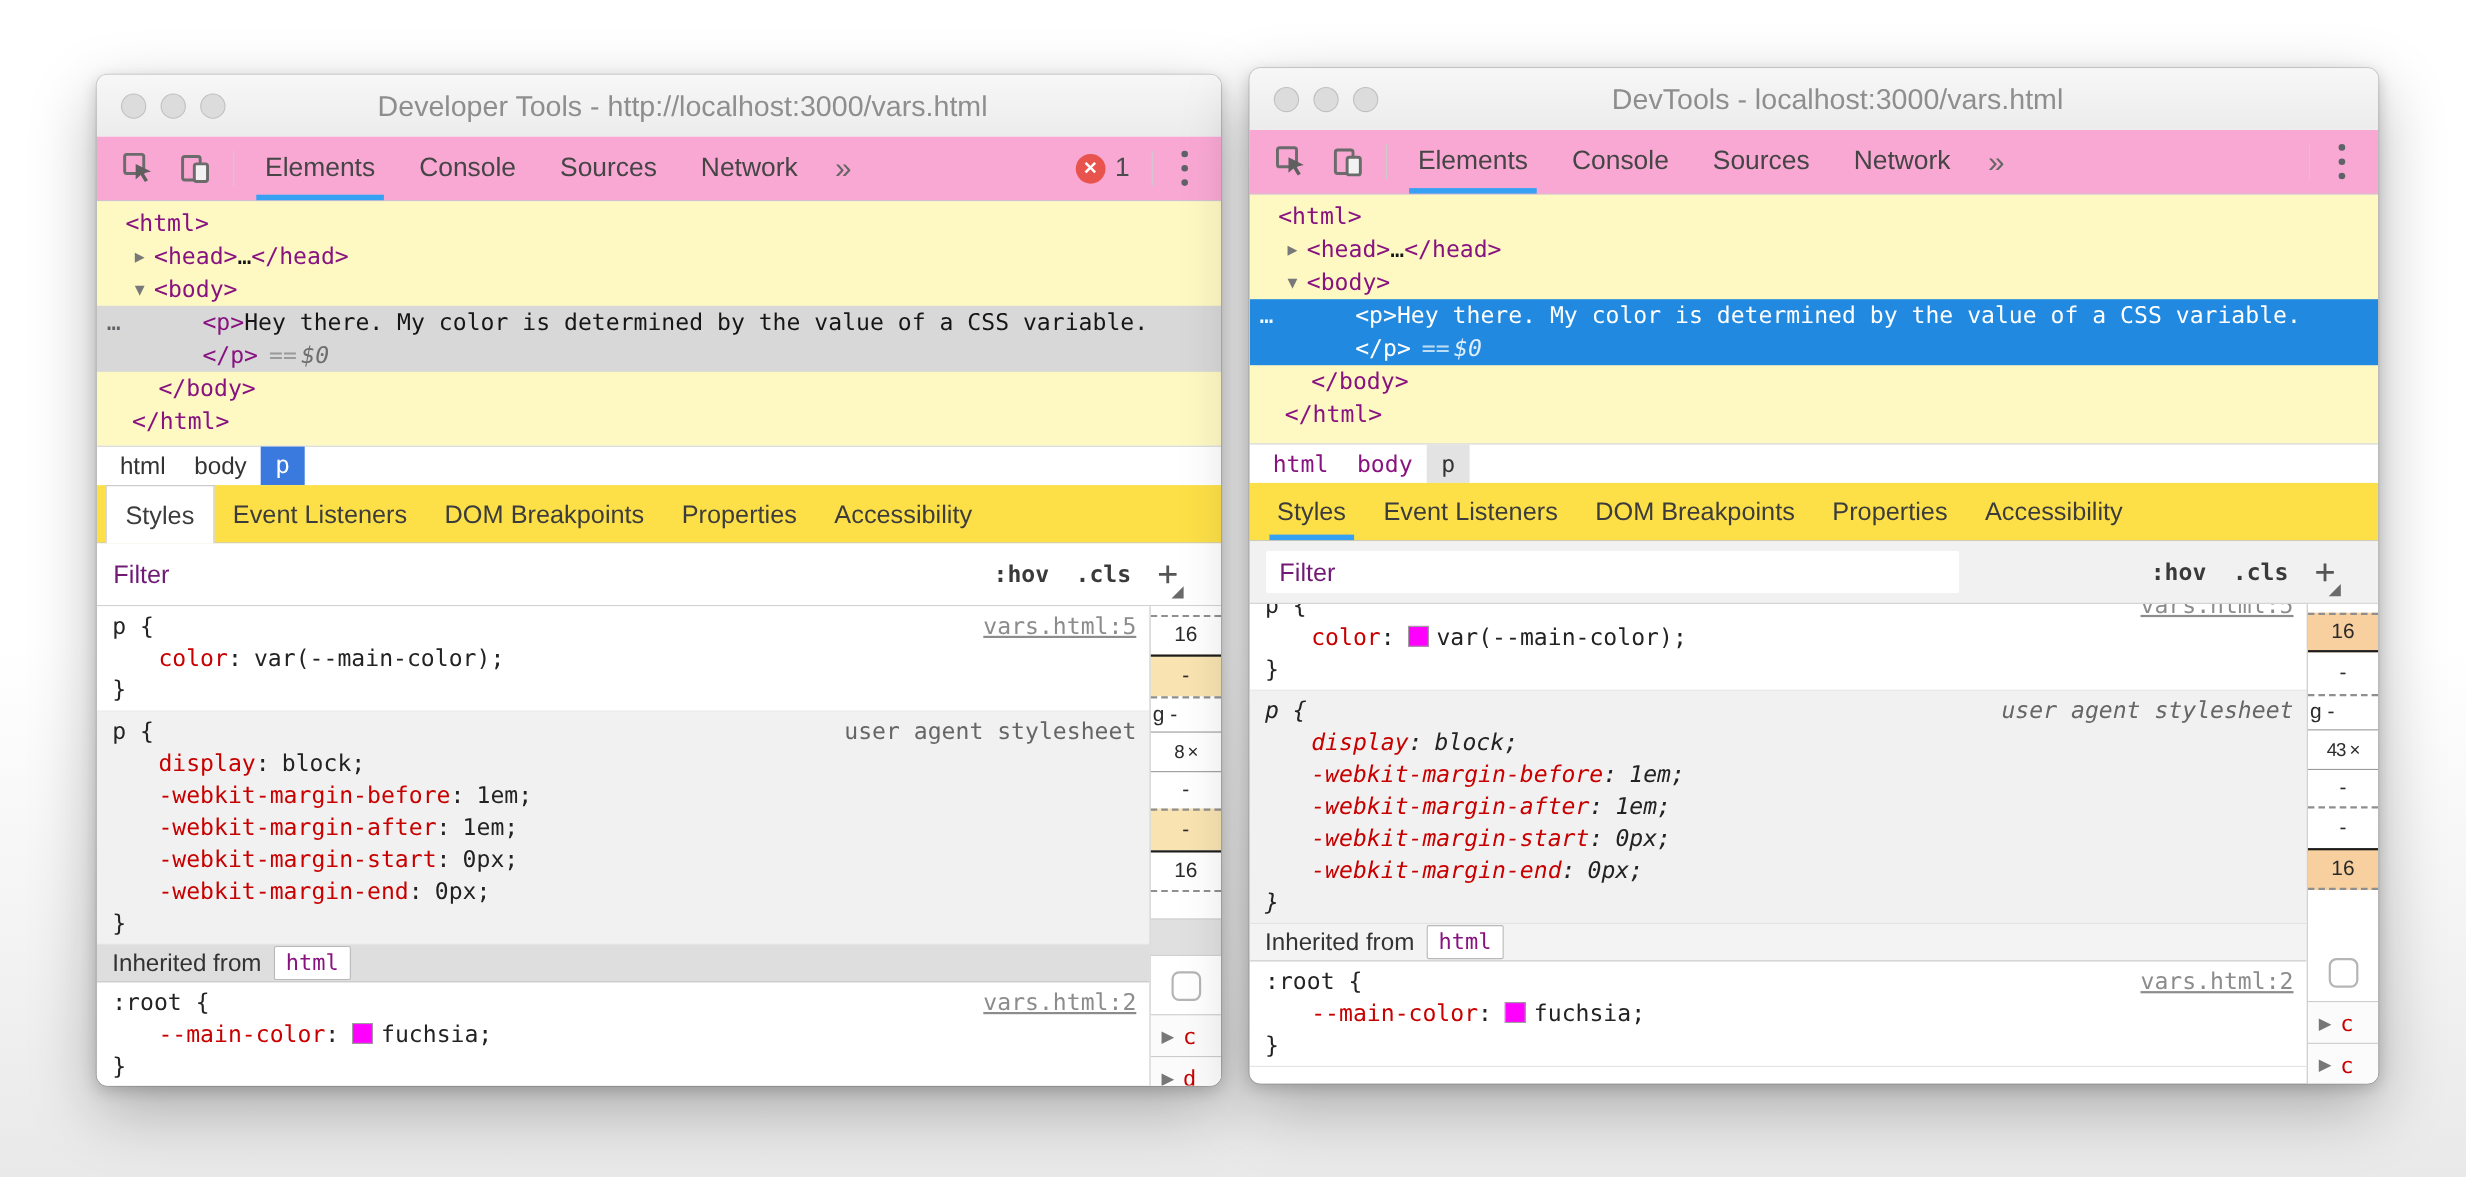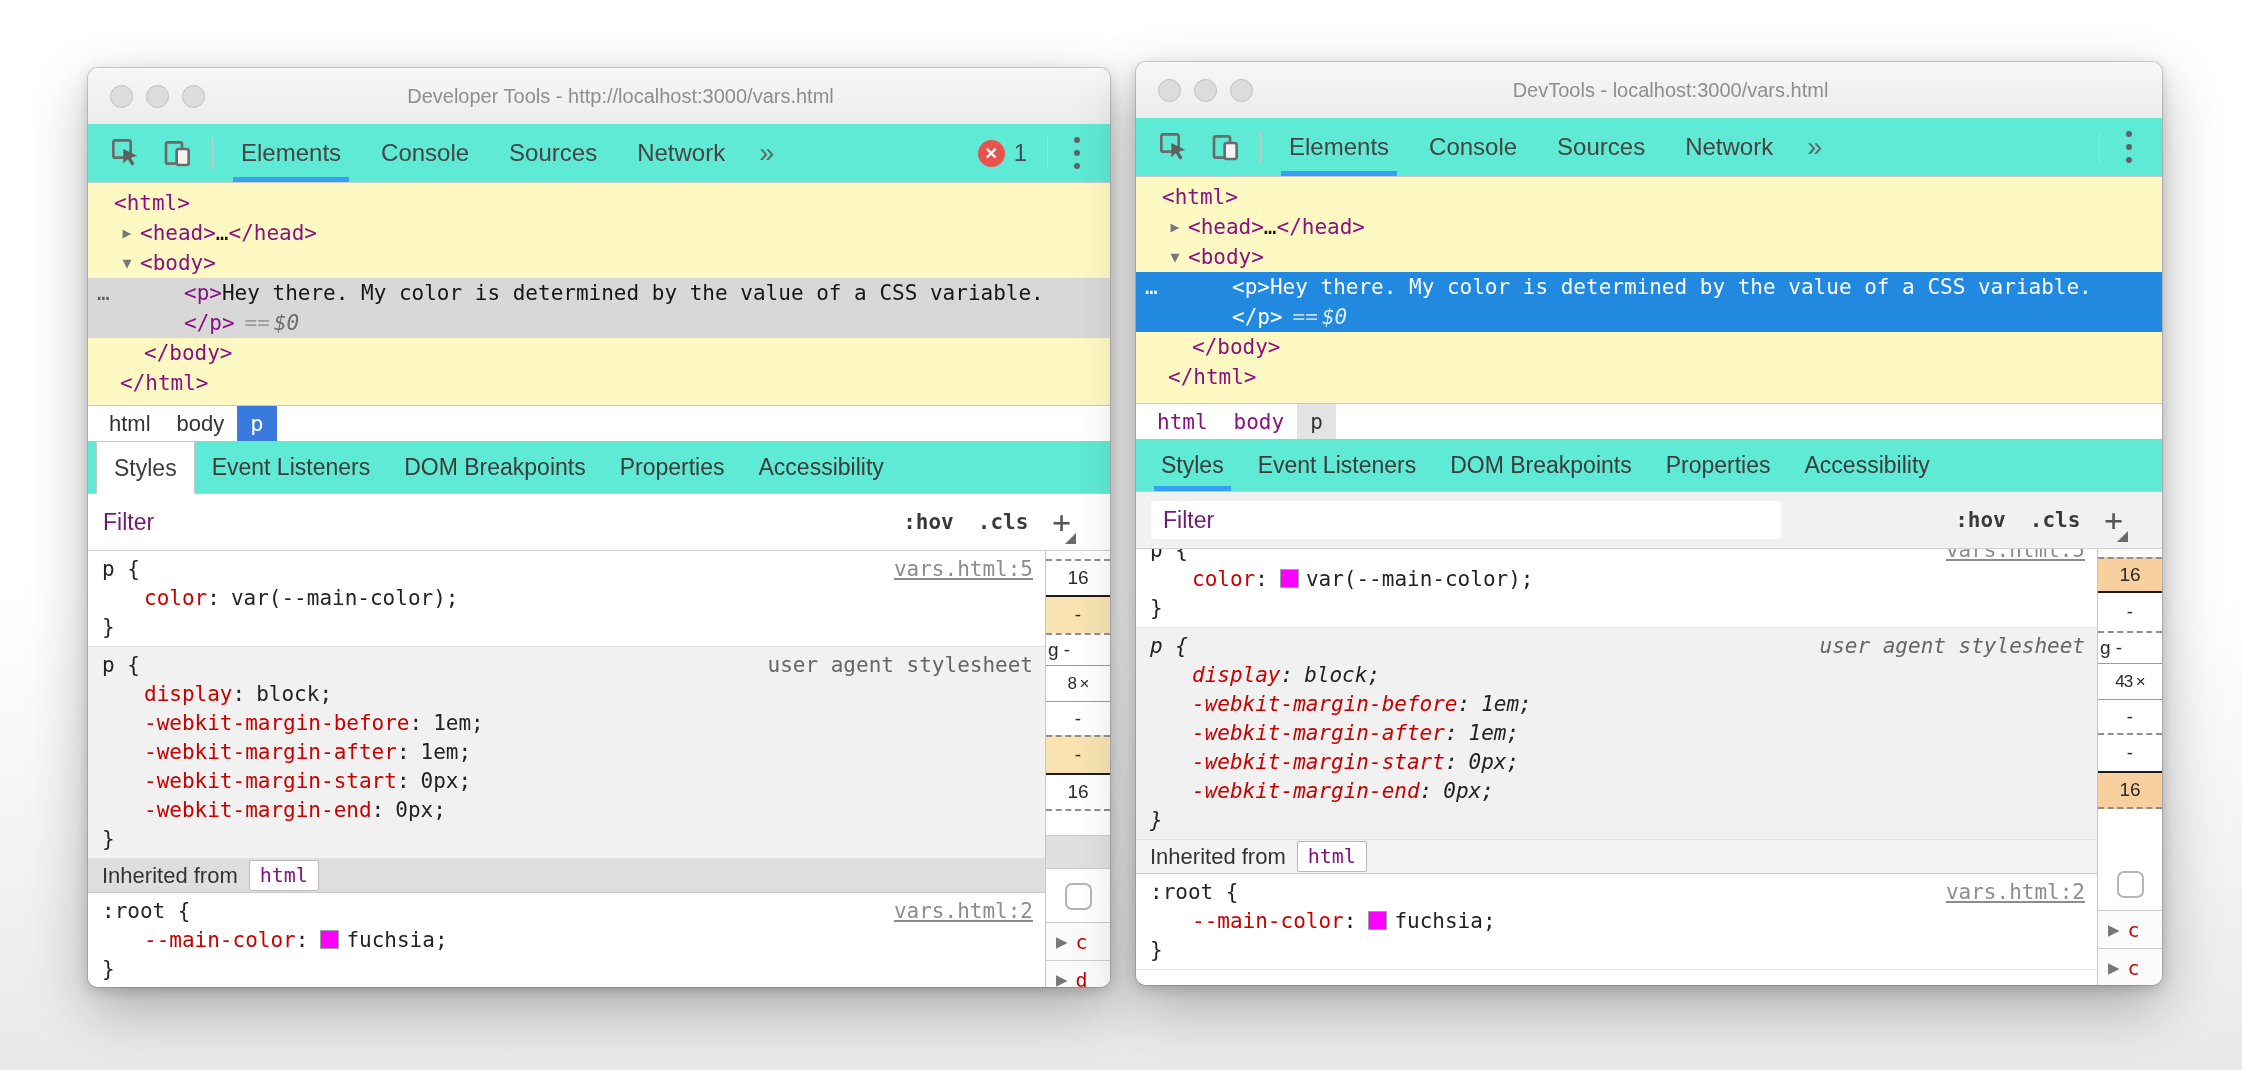--- a/index.html
+++ b/index.html
@@ -14,23 +14,23 @@
   .window { position:absolute; background:#fff; border-radius:10px; overflow:hidden;
     display:flex; flex-direction:column;
     box-shadow:0 22px 60px rgba(0,0,0,.28), 0 4px 14px rgba(0,0,0,.18), 0 0 0 1px rgba(0,0,0,.14); }
   #win-left  { left:88px;  top:68px; width:1022px; height:919px; }
   #win-right { left:1136px; top:62px; width:1026px; height:923px; }
 
   .titlebar { flex:none; height:56px; background:linear-gradient(#f7f7f7,#ececec);
     display:flex; align-items:center; position:relative; }
   .lights { position:absolute; left:22px; top:0; height:100%; display:flex; align-items:center; gap:13px; }
   .light { width:23px; height:23px; border-radius:50%; background:#dcdcdc; border:1px solid #c0c0c0; }
-  .title { width:100%; text-align:center; font-size:20px; color:#8e8e8e;margin-left:43px; }
-
-  .toolbar { flex:none; height:59px; background:#5eead4; border-bottom:1px solid #c9c9c9;
+  .title { width:100%; text-align:center; font-size:26px; color:#8e8e8e;margin-left:43px; }
+
+  .toolbar { flex:none; height:59px; background:#f9a8d4; border-bottom:1px solid #c9c9c9;
     display:flex; align-items:stretch; padding:0 12px; }
   .tbicon { width:52px; display:flex; align-items:center; justify-content:center; }
   .vsep { width:1px; background:#ccc; margin:13px 8px; }
   .tab { display:flex; align-items:center; padding:0 20px; font-size:24px; color:#454545; position:relative; white-space:nowrap; }
   .tab.active::after { content:""; position:absolute; left:12px; right:12px; bottom:0; height:5px; background:#36a1f3; }
   .overflow { display:flex; align-items:center; padding:0 14px; font-size:27px; color:#666; }
   .tb-right { margin-left:auto; display:flex; align-items:stretch; }
   .errbadge { display:flex; align-items:center; gap:9px; padding:0 12px; font-size:24px; color:#4a4d50; }
   .errcircle { width:27px; height:27px; border-radius:50%; background:#e8544d; color:#fff;
     font-size:16px; font-weight:bold; display:flex; align-items:center; justify-content:center; }
@@ -58,21 +58,21 @@
   
   .crumbbar { flex:none; height:36px; border-top:1px solid #c9c9c9; background:#fff;
     display:flex; align-items:stretch; padding-left:8px; }
   .crumb { display:flex; align-items:center; padding:0 13px; font-size:22px; color:#333; }
   #win-right .crumb { font-family:"DejaVu Sans Mono",monospace; font-size:21px; }
   #win-right .crumb.node { color:#881280; }
   .chip-blue { background:#3a79dd; color:#fff !important; font-family:"DejaVu Sans Mono",monospace; }
   .chip-gray { background:#e3e3e3; color:#333 !important; }
 
   
-  .ptabs { flex:none; height:53px; background:#5eead4; border-bottom:1px solid #c9c9c9;
+  .ptabs { flex:none; height:53px; background:#fde047; border-bottom:1px solid #c9c9c9;
     display:flex; align-items:stretch; padding-left:8px; }
   .ptab { display:flex; align-items:center; padding:0 17px; font-size:23px; color:#3c3c3c; position:relative; white-space:nowrap; }
   #win-left .ptab.sel { background:#fff; border:1px solid #c6c6c6; border-bottom:none; margin-bottom:-1px; }
   #win-right .ptab.sel::after { content:""; position:absolute; left:10px; right:10px; bottom:0; height:5px; background:#36a1f3; }
 
   
   .filterbar { flex:none; height:57px; border-bottom:1px solid #d2d2d2; position:relative;
     display:flex; align-items:center; padding:0 15px; }
   #win-left  .filterbar { background:#fff; }
   #win-right .filterbar { background:#f1f1f1; }

